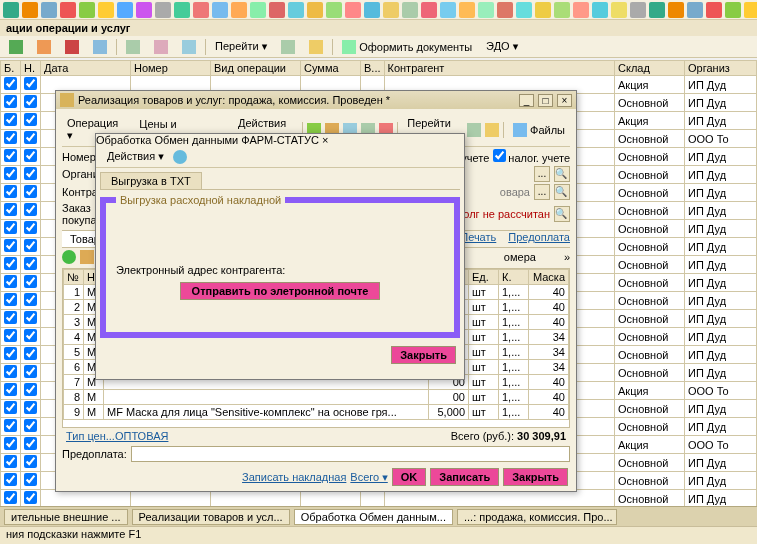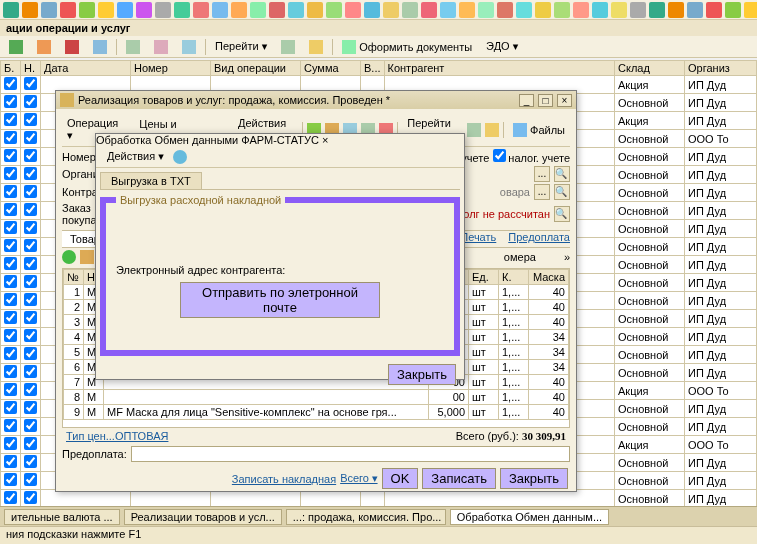--- a/index.html
+++ b/index.html
@@ -92,23 +92,23 @@
   
   .win-tb { display:flex; align-items:center; gap:4px; padding:2px 0; border-bottom:1px solid #d0c6a4; }
   .link { color:#1a5c9e; text-decoration:underline; cursor:pointer; }
 
   .tabs { border-top:1px solid #c8bd9a; border-bottom:1px solid #c8bd9a; display:flex; }
   .tab { padding:2px 8px; background:#eae0c1; border-right:1px solid #c8bd9a; cursor:pointer; }
   .tab.active { background:#fff; }
 
   .subgrid-wrap { background:#fff; height:160px; overflow:auto; border:1px solid #c8bd9a; margin-top:2px; }
   .totals { display:flex; justify-content:space-between; padding:2px 4px; font-size:11px; }
-  .totals .val { font-weight:bold;font-family:Liberation Serif, serif; }
+  .totals .val { font-weight:bold; }
   .btm-row { display:flex; align-items:center; gap:4px; justify-content:flex-end; padding:4px 2px; }
-  .btn { border:1px solid #9c916e; background:#c4b5fd; padding:2px 8px; cursor:pointer; font-size:13px; }
+  .btn { border:1px solid #9c916e; background:#ec4899; padding:2px 8px; cursor:pointer; font-size:11px;font-weight:bold; }
 
   
   .modal {
     position:absolute;
     background:#f5f0e0;
     border:1px solid #7a7a7a;
     box-shadow: 2px 2px 8px rgba(0,0,0,.3);
     z-index:50;
   }
   .group-box { border:6px solid #8b5cf6; margin:4px; padding:6px 10px 30px 10px; }
@@ -775,21 +775,21 @@
     <div class="field-row" style="justify-content:center; margin-top:6px">
       <button class="btn" style="width:200px">Отправить по элетронной почте</button>
     </div>
   </fieldset>
   <div class="btm-row" style="padding:4px 8px">
     <button class="btn">Закрыть</button>
   </div>
 </div>
 
 <div class="taskbar">
-  <div class="task">ительные валюта ...</div>
+  <div class="task">ительные внешние ...</div>
   <div class="task">Реализации товаров и усл...</div>
+  <div class="task active">Обработка  Обмен данным...</div>
   <div class="task">...: продажа, комиссия. Про...</div>
-  <div class="task active">Обработка  Обмен данным...</div>
 </div>
 
 <div class="statusbar">
   <span>ния подсказки нажмите F1</span>
 </div>
 
 </body></html>

